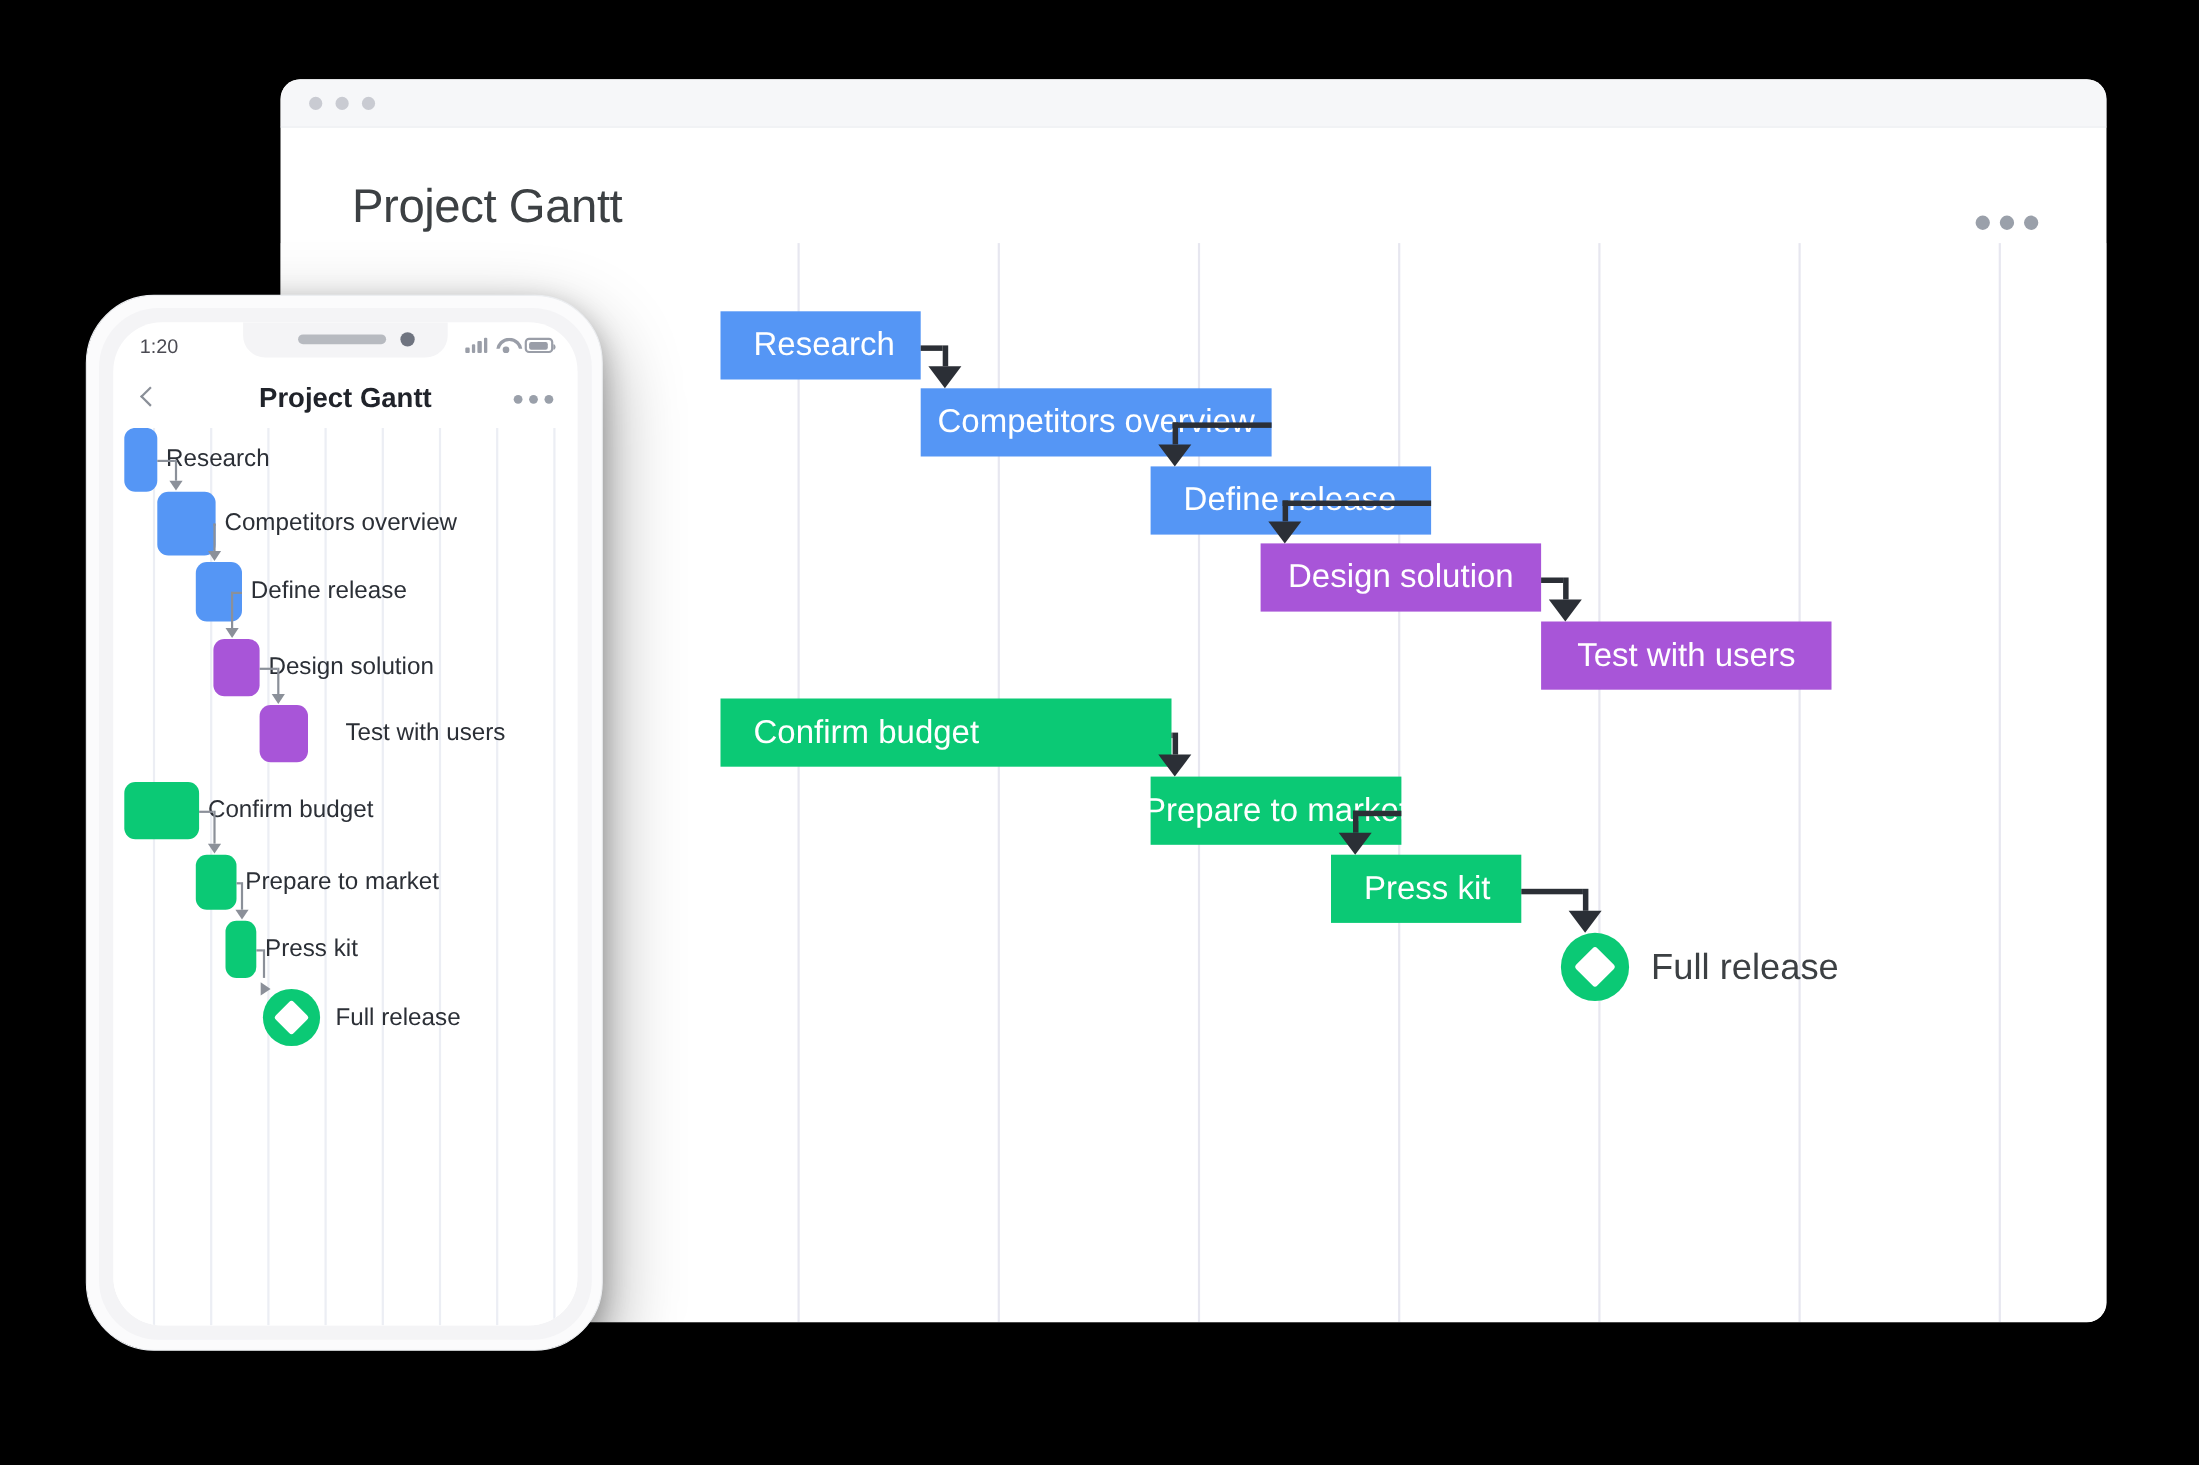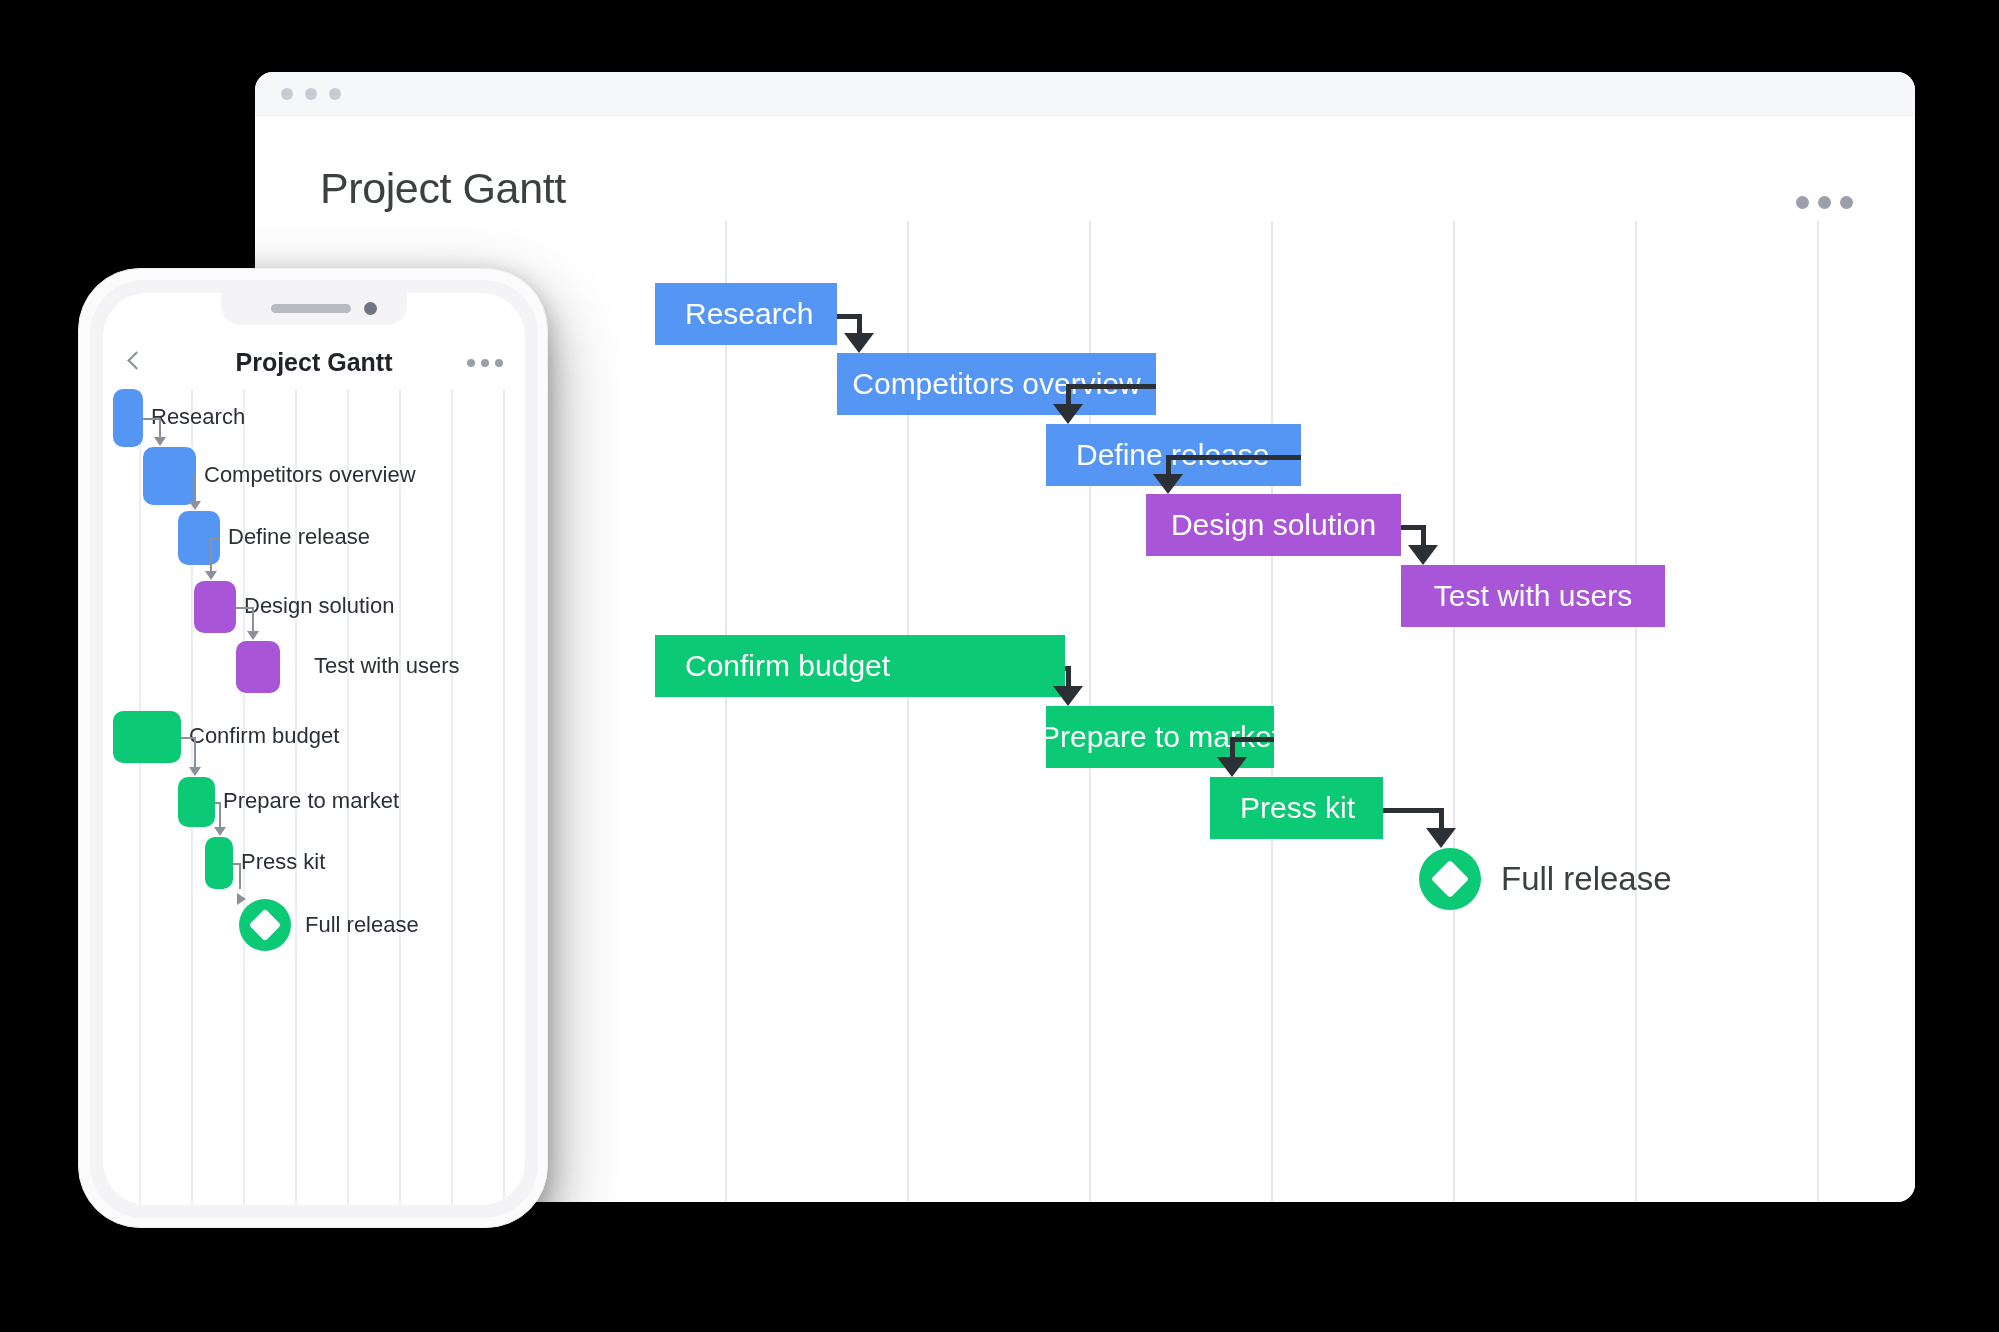--- a/index.html
+++ b/index.html
@@ -420,20 +420,33 @@
 
   <div id="phone">
     <div id="phone-inner">
       <div id="phone-screen">
 
         <div id="phone-notch">
           <div id="phone-speaker"></div>
           <div id="phone-camera"></div>
         </div>
 
+        <div id="phone-statusbar">
+          <div id="phone-time">1:20</div>
+          <div id="phone-status-icons">
+            <div class="sig">
+                <i></i>
+                <i></i>
+                <i></i>
+                <i></i>
+              </div>
+            <div class="wifi"></div>
+            <div class="batt"></div>
+          </div>
+        </div>
 
         <div id="phone-header">
           <div id="phone-back"></div>
           <div id="phone-title">Project Gantt</div>
           <div id="phone-more">
             <div class="d"></div>
             <div class="d"></div>
             <div class="d"></div>
           </div>
         </div>

